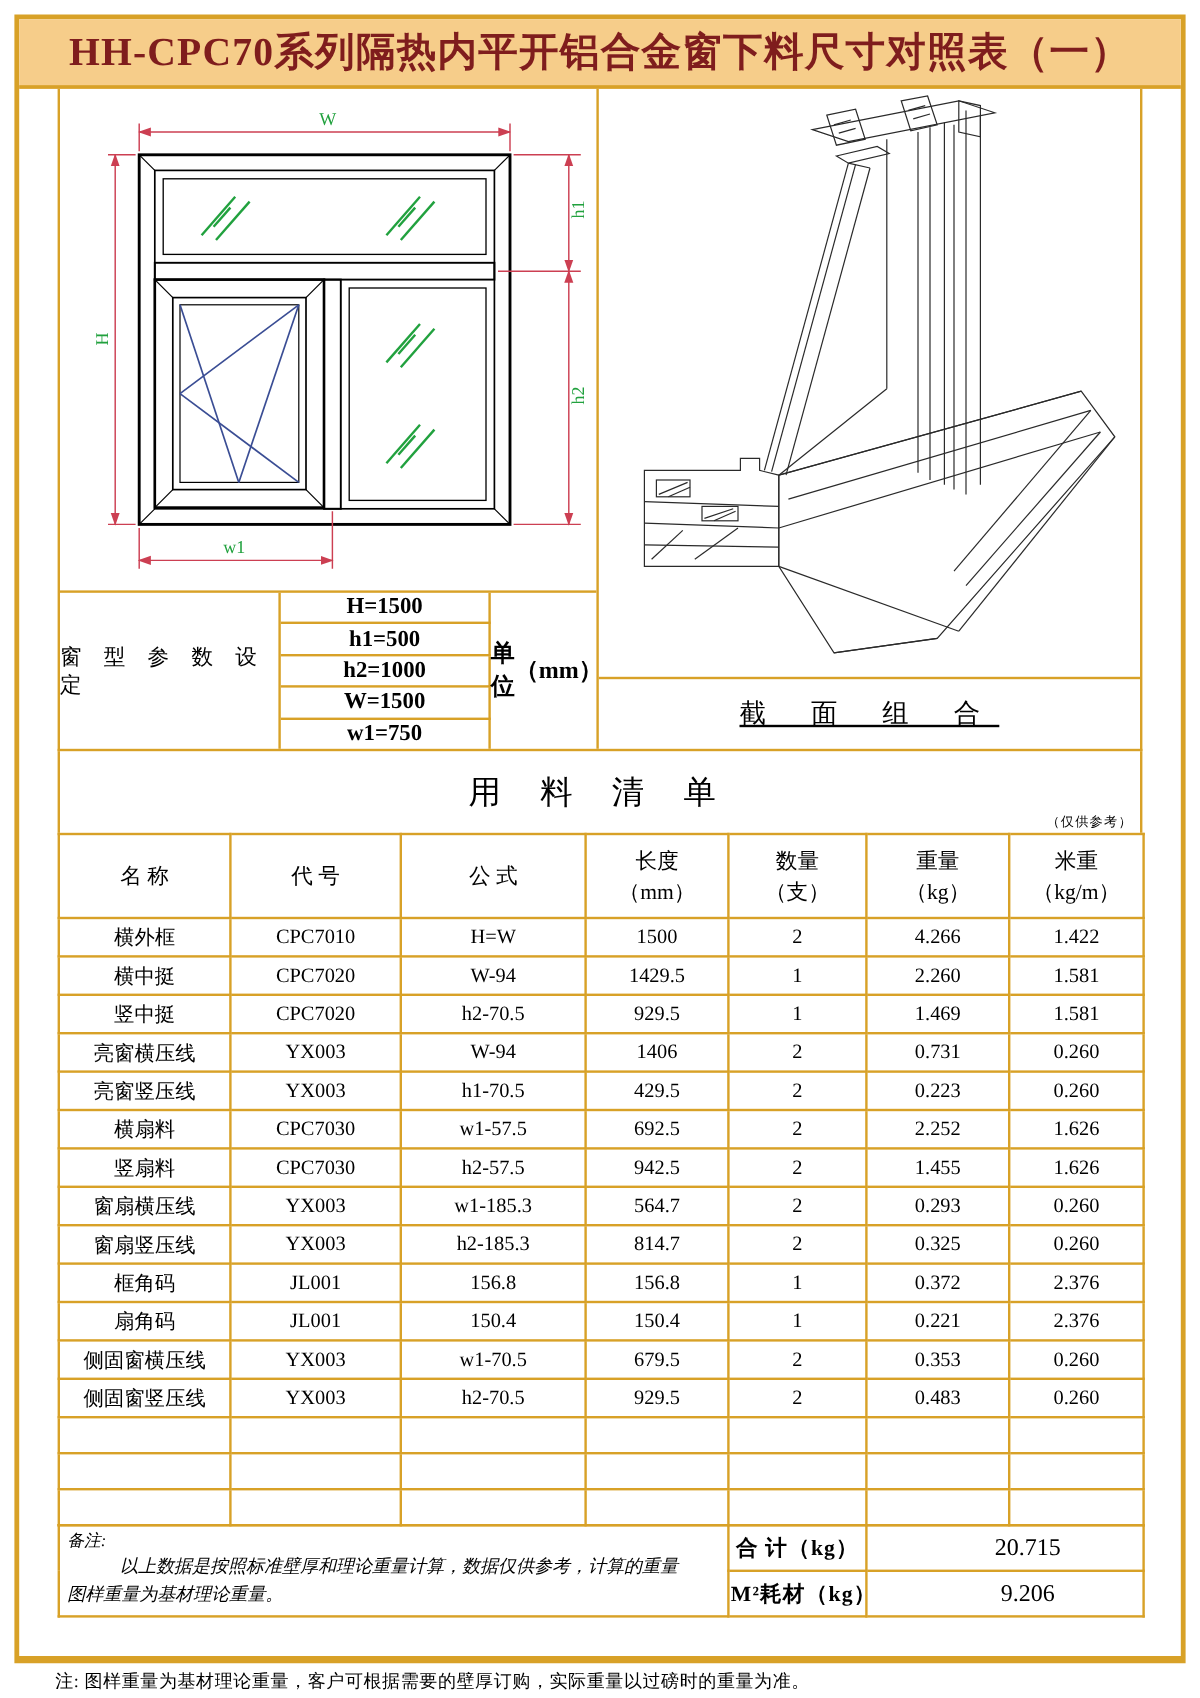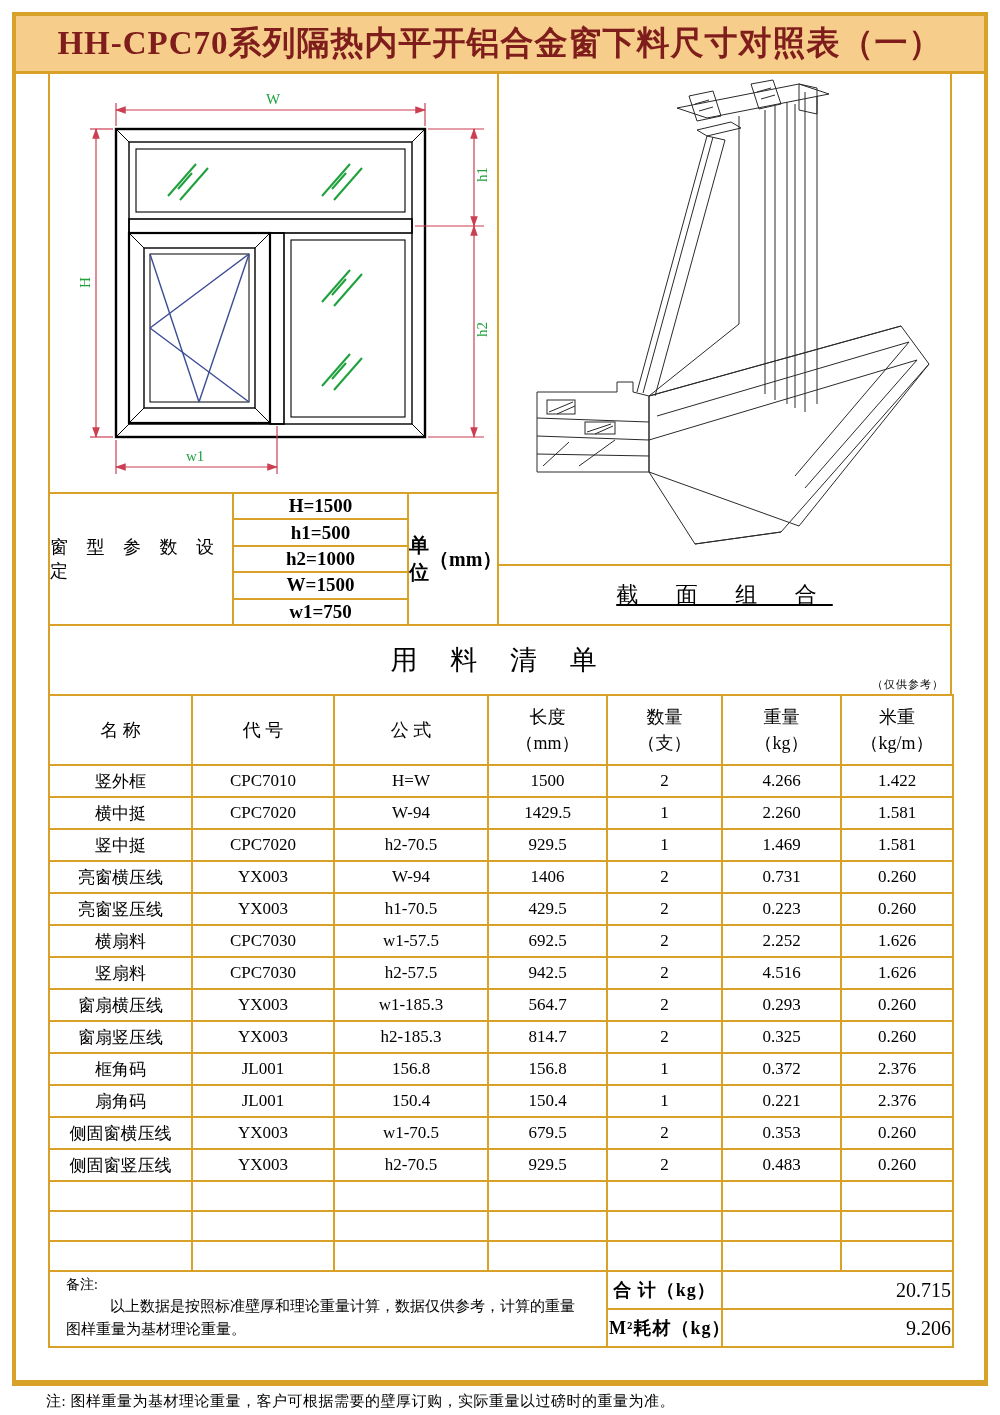--- a/index.html
+++ b/index.html
@@ -37,26 +37,26 @@
   .list-band .ref{position:absolute;right:6px;bottom:2px;font-size:11px;letter-spacing:1px;}
   table{border-collapse:collapse;table-layout:fixed;width:904px;}
   td,th{border:2px solid #d8a127;text-align:center;vertical-align:middle;
         font-weight:normal;overflow:hidden;white-space:nowrap;}
   thead th{height:66px;font-size:18px;}
   thead .h2l{display:block;line-height:1.45;}
   tbody td{height:28px;font-size:17px;}
   tbody tr.empty td{height:26px;}
   .bottom-table{margin-top:-2px;}
   .bottom-table td{height:34px;}
-  td.remark{text-align:left;vertical-align:top;font-size:14px;padding:2px 16px;white-space:normal;line-height:1.5;}
+  td.remark{text-align:left;vertical-align:top;font-size:14px;padding:2px 6px;white-space:normal;line-height:1.5;font-style:italic;}
   td.remark .rl{font-size:14px;}
   td.remark .r1{text-indent:44px;display:block;font-size:15px;}
   td.remark .r2{display:block;font-size:15px;}
   .tot-label{font-size:18px;font-weight:bold;letter-spacing:1px;border-radius:10px;}
-  .tot-val{font-size:20px;text-align:right;padding-left:39px;margin-left:24px;}
+  .tot-val{font-size:20px;text-align:center;padding-left:39px;margin-left:24px;}
   .footnote{position:absolute;left:46px;top:1392px;font-size:15px;letter-spacing:.5px;}
   svg{display:block;}
   svg text{font-family:"Liberation Serif","DejaVu Serif",serif;}
 </style>
 </head>
 <body>
 
 <div class="frame">
 
   <div class="titlebar">
@@ -253,21 +253,21 @@
               <span class="h2l">（kg）</span>
             </th>
           <th>
               <span class="h2l">米重</span>
               <span class="h2l">（kg/m）</span>
             </th>
         </tr>
       </thead>
       <tbody>
           <tr>
-        <td>竖外框</td>
+        <td>横外框</td>
         <td>CPC7010</td>
         <td>H=W</td>
         <td>1500</td>
         <td>2</td>
         <td>4.266</td>
         <td>1.422</td>
       </tr>
           <tr>
         <td>横中挺</td>
         <td>CPC7020</td>
@@ -312,21 +312,21 @@
         <td>2</td>
         <td>2.252</td>
         <td>1.626</td>
       </tr>
           <tr>
         <td>竖扇料</td>
         <td>CPC7030</td>
         <td>h2-57.5</td>
         <td>942.5</td>
         <td>2</td>
-        <td>4.516</td>
+        <td>1.455</td>
         <td>1.626</td>
       </tr>
           <tr>
         <td>窗扇横压线</td>
         <td>YX003</td>
         <td>w1-185.3</td>
         <td>564.7</td>
         <td>2</td>
         <td>0.293</td>
         <td>0.260</td>

